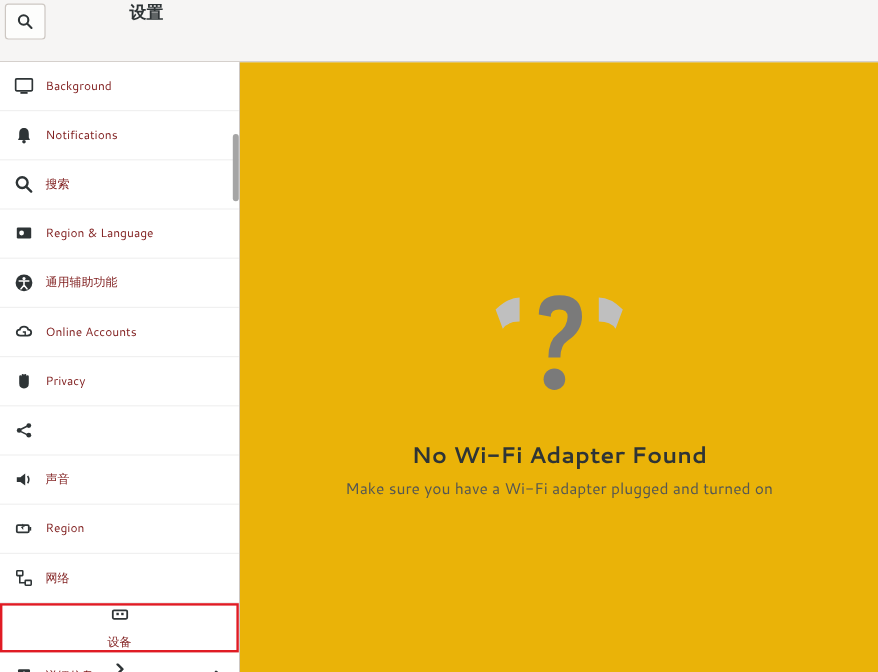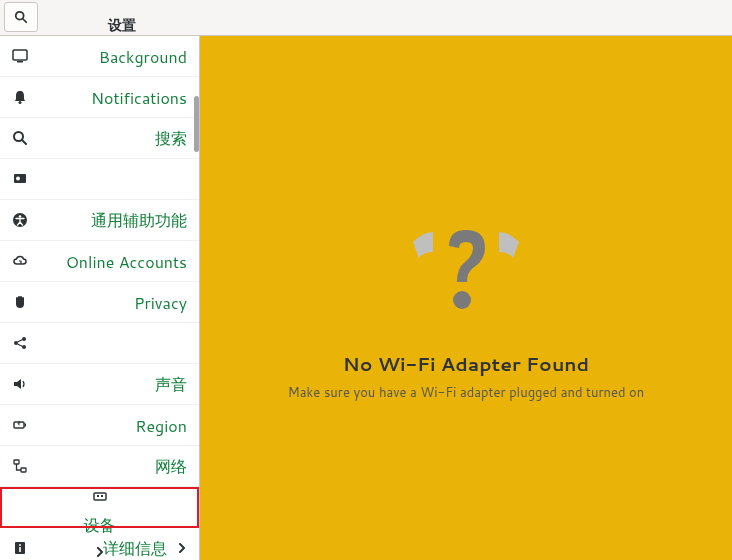--- a/index.html
+++ b/index.html
@@ -6,25 +6,25 @@
     body {
       font-family: -apple-system, BlinkMacSystemFont, "Segoe UI", Cantarell, sans-serif;
       font-size: 14px;
       color: #2e3436;
       background: #e5e5e5;
       width: 732px;
       height: 560px;
       overflow: hidden;
     }
     .header {
-      height: 36px;
+      height: 52px;
       background: #f6f5f4;
       border-bottom: 1px solid #cdc7c2;
       display: flex;
-      align-items: flex-end;
+      align-items: flex-start;
     }
     .search-btn {
       width: 34px;
       height: 30px;
       margin: 3px 4px;
       border: 1px solid #cdc7c2;
       border-radius: 3px;
       background: #fdfdfc;
       display: flex;
       align-items: center;
@@ -71,23 +71,22 @@
       width: 16px;
       height: 16px;
       display: flex;
       align-items: center;
       justify-content: center;
       flex-shrink: 0;
       color: #2e3436;
     }
     .sidebar-label {
       flex: 1;
-      font-size: 16px;
-      color: #15803d;
-      text-align: right;
+      font-size: 10px;
+      color: #7f1d1d;
     }
     .chevron {
       color: #2e3436;
       font-weight: bold;
     }
     .scroll-indicator {
       position: absolute;
       right: 0;
       top: 60px;
       width: 5px;
@@ -167,20 +166,21 @@
           </span>
           <span class="sidebar-label">搜索</span>
         </div>
         <div class="sidebar-item">
           <span class="sidebar-icon">
             <svg width="16" height="16" viewBox="0 0 16 16">
               <rect x="2" y="3" width="12" height="9" rx="1" fill="#2e3436"></rect>
               <circle cx="6" cy="7.5" r="2" fill="#fff"></circle>
             </svg>
           </span>
+          <span class="sidebar-label">Region &amp; Language</span>
         </div>
         <div class="sidebar-item">
           <span class="sidebar-icon">
             <svg width="16" height="16" viewBox="0 0 16 16">
               <circle cx="8" cy="8" r="7" fill="#2e3436"></circle>
               <circle cx="8" cy="4.5" r="1.3" fill="#fff"></circle>
               <path d="M4 6.5 L12 6.5 M8 6.5 L8 10 M8 10 L5.5 13 M8 10 L10.5 13" stroke="#fff" stroke-width="1.3" stroke-linecap="round" fill="none"></path>
             </svg>
           </span>
           <span class="sidebar-label">通用辅助功能</span>

